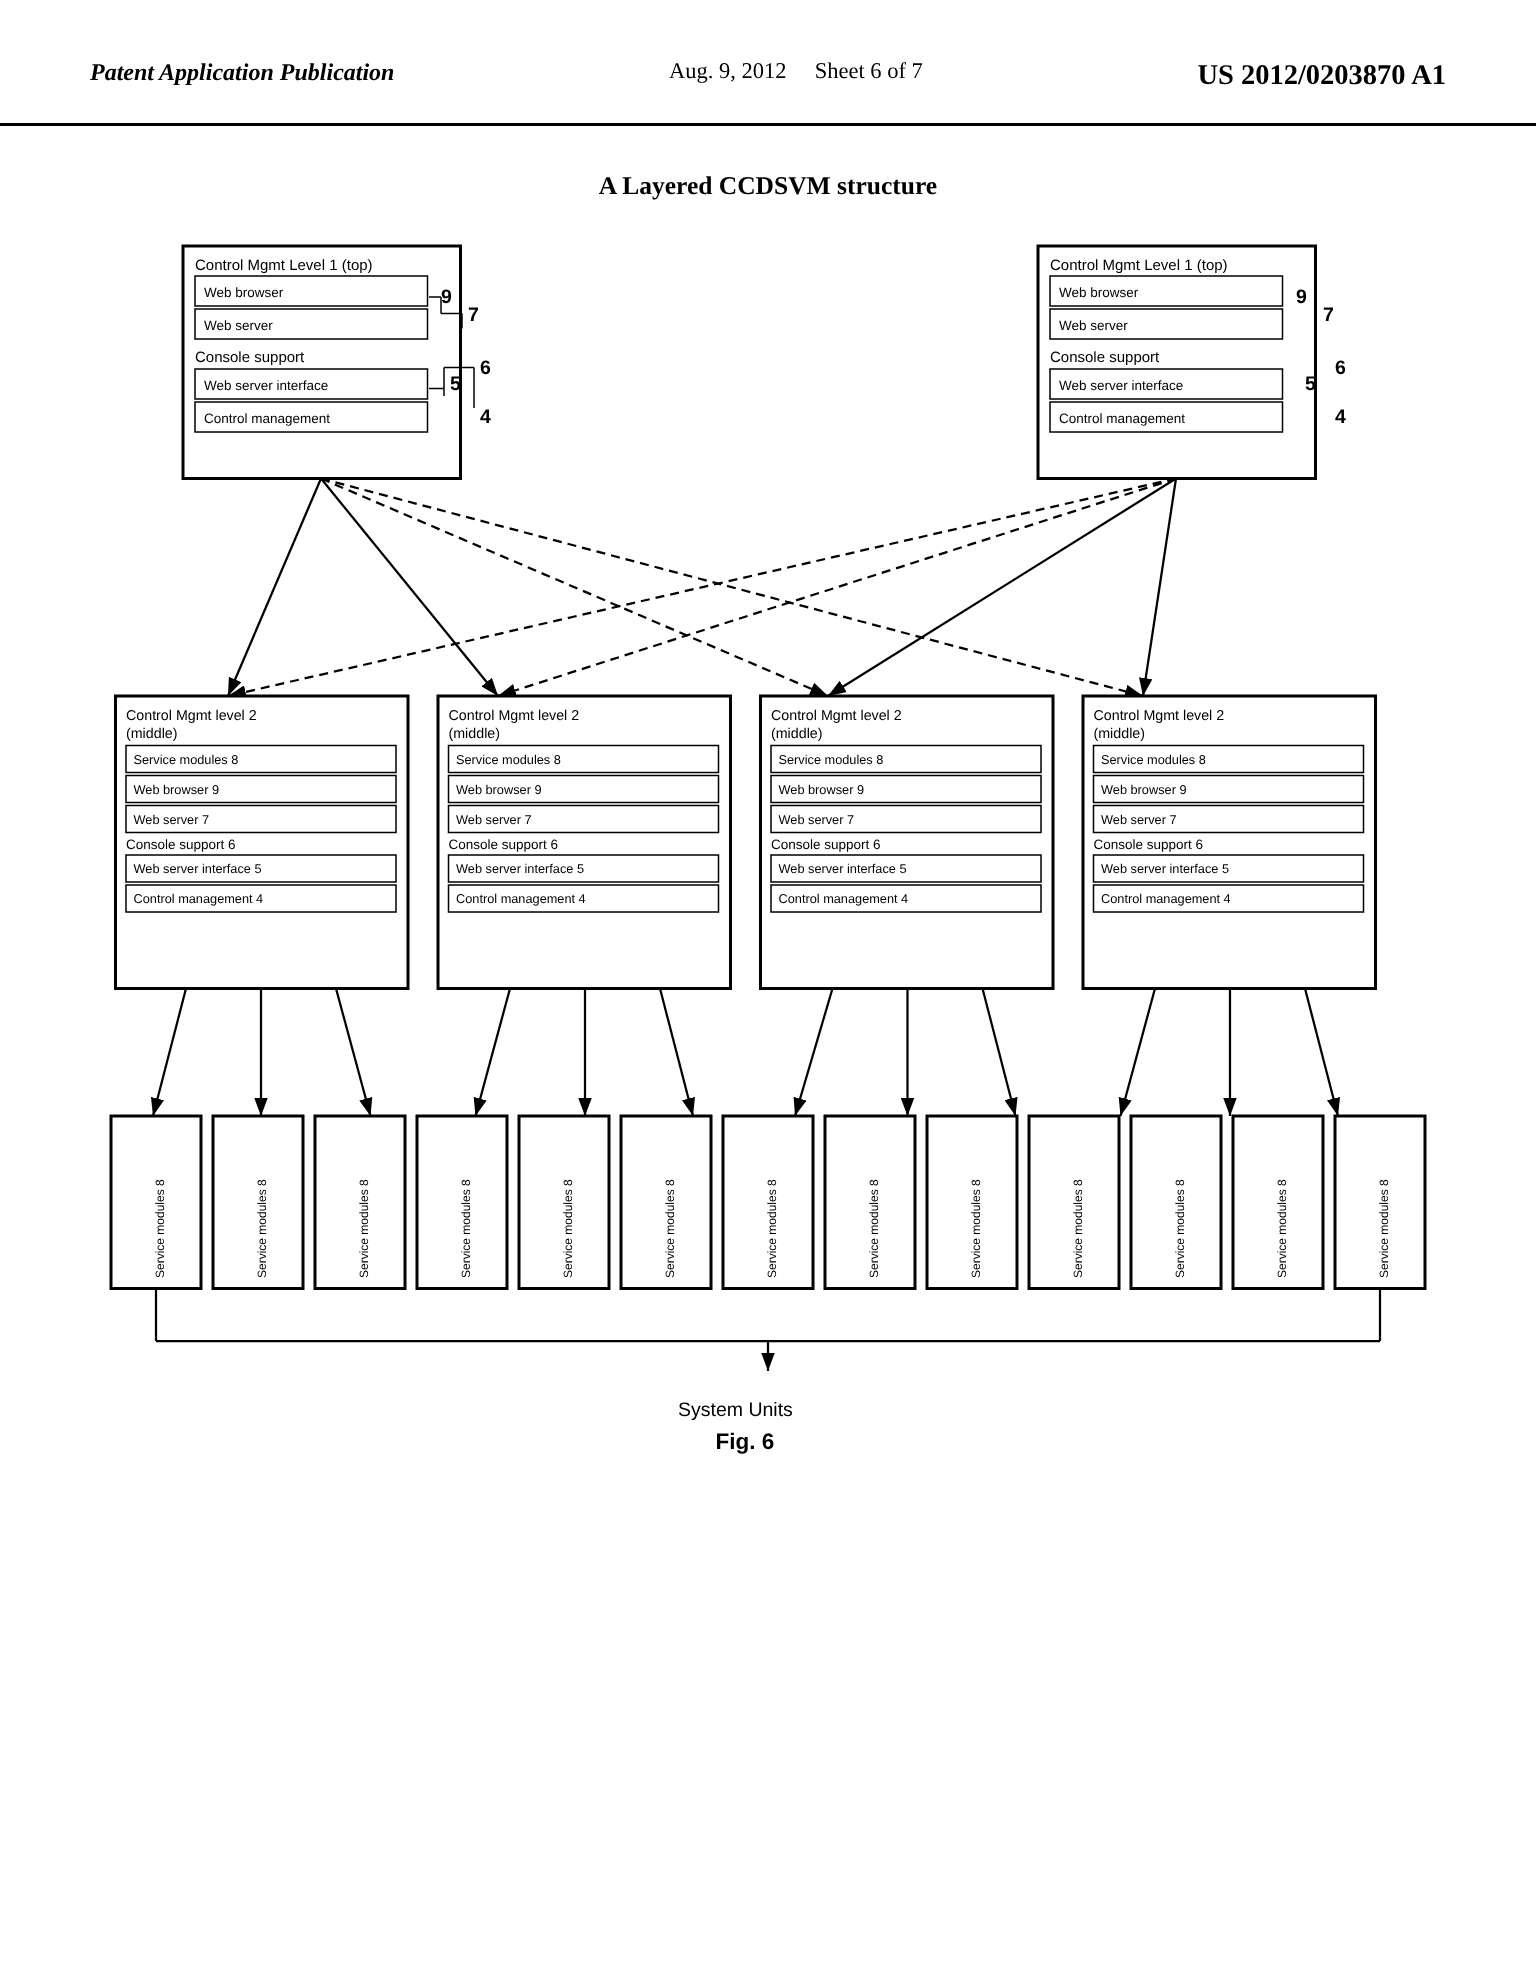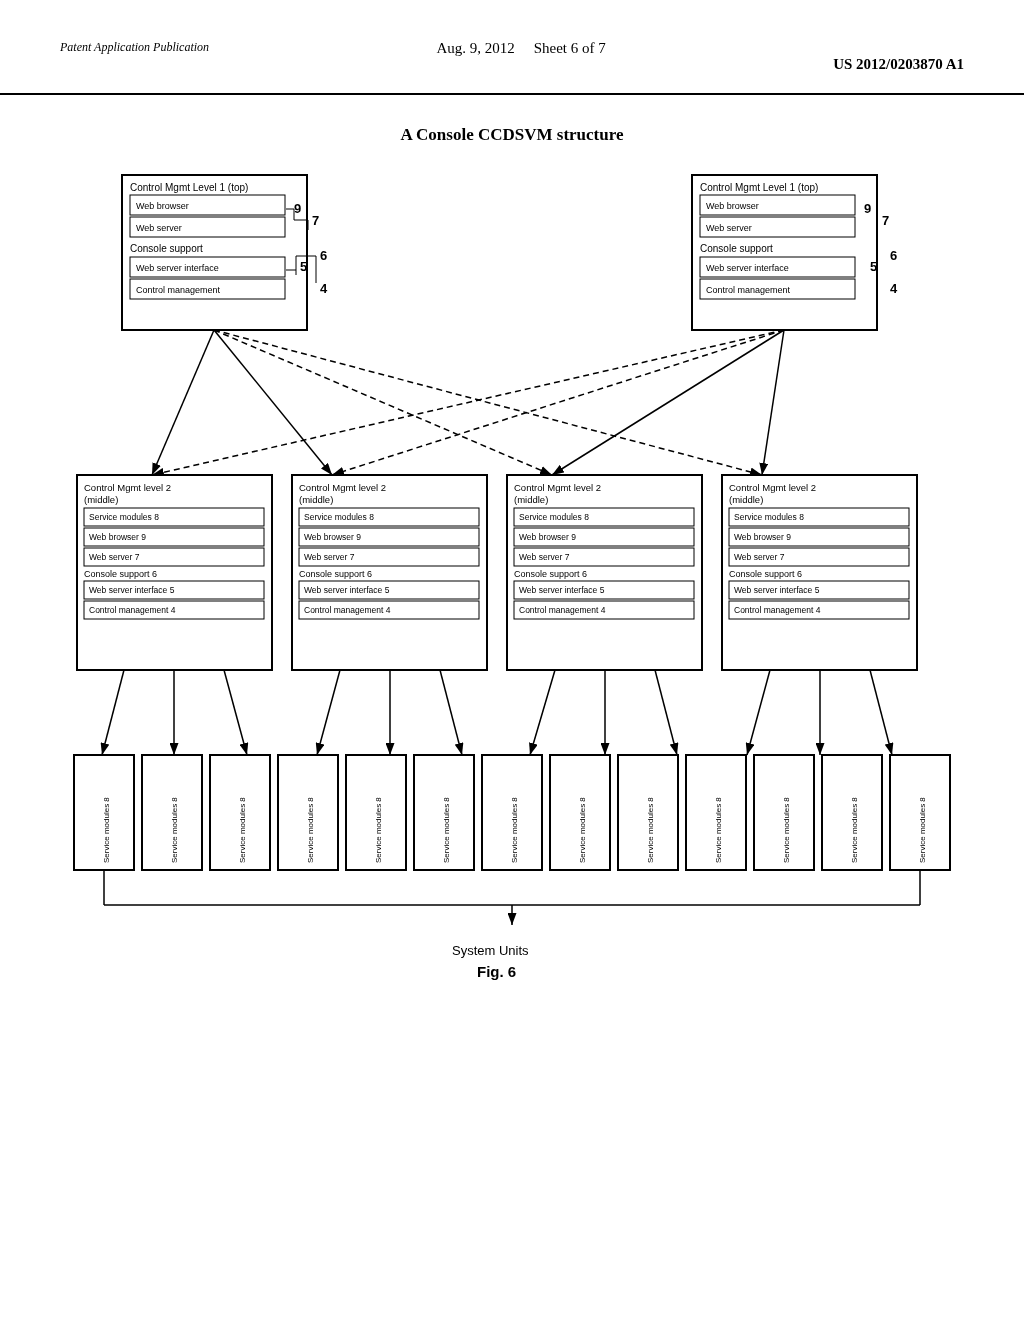--- a/index.html
+++ b/index.html
@@ -14,34 +14,33 @@
 
     .page-header {
       display: flex;
       justify-content: space-between;
       align-items: flex-start;
       padding: 40px 60px 20px 60px;
       border-bottom: 2px solid #000;
     }
 
     .header-left {
-      font-weight: normal;
-      font-size: 12px;
+      font-weight: bold;
+      font-size: 16px;
       font-style: italic;
     }
 
     .header-center {
       text-align: right;
       font-size: 15px;
     }
 
     .header-right {
-      font-size: 15px;
+      font-size: 19px;
       font-weight: bold;
-      margin-top: 16px;
     }
 
     .diagram-container {
       padding: 30px 60px;
       display: flex;
       flex-direction: column;
       align-items: center;
     }
 
     .diagram-title {
@@ -57,21 +56,21 @@
 <div class="page-header">
   <div class="header-left">Patent Application Publication</div>
   <div class="header-center">
     <span>Aug. 9, 2012</span>&nbsp;&nbsp;&nbsp;&nbsp;
     <span>Sheet 6 of 7</span>
   </div>
   <div class="header-right">US 2012/0203870 A1</div>
 </div>
 
 <div class="diagram-container">
-  <div class="diagram-title">A Console CCDSVM structure</div>
+  <div class="diagram-title">A Layered CCDSVM structure</div>
 
   <svg width="900" height="950" style="overflow:visible;">
 
     <rect x="60" y="10" width="185" height="155" fill="white" stroke="black" stroke-width="2"></rect>
     <text x="68" y="26" font-size="10" font-family="Arial">Control Mgmt Level 1 (top)</text>
     <rect x="68" y="30" width="155" height="20" fill="white" stroke="black" stroke-width="1"></rect>
     <text x="74" y="44" font-size="9" font-family="Arial">Web browser</text>
     <rect x="68" y="52" width="155" height="20" fill="white" stroke="black" stroke-width="1"></rect>
     <text x="74" y="66" font-size="9" font-family="Arial">Web server</text>
     <text x="68" y="87" font-size="10" font-family="Arial">Console support</text>

